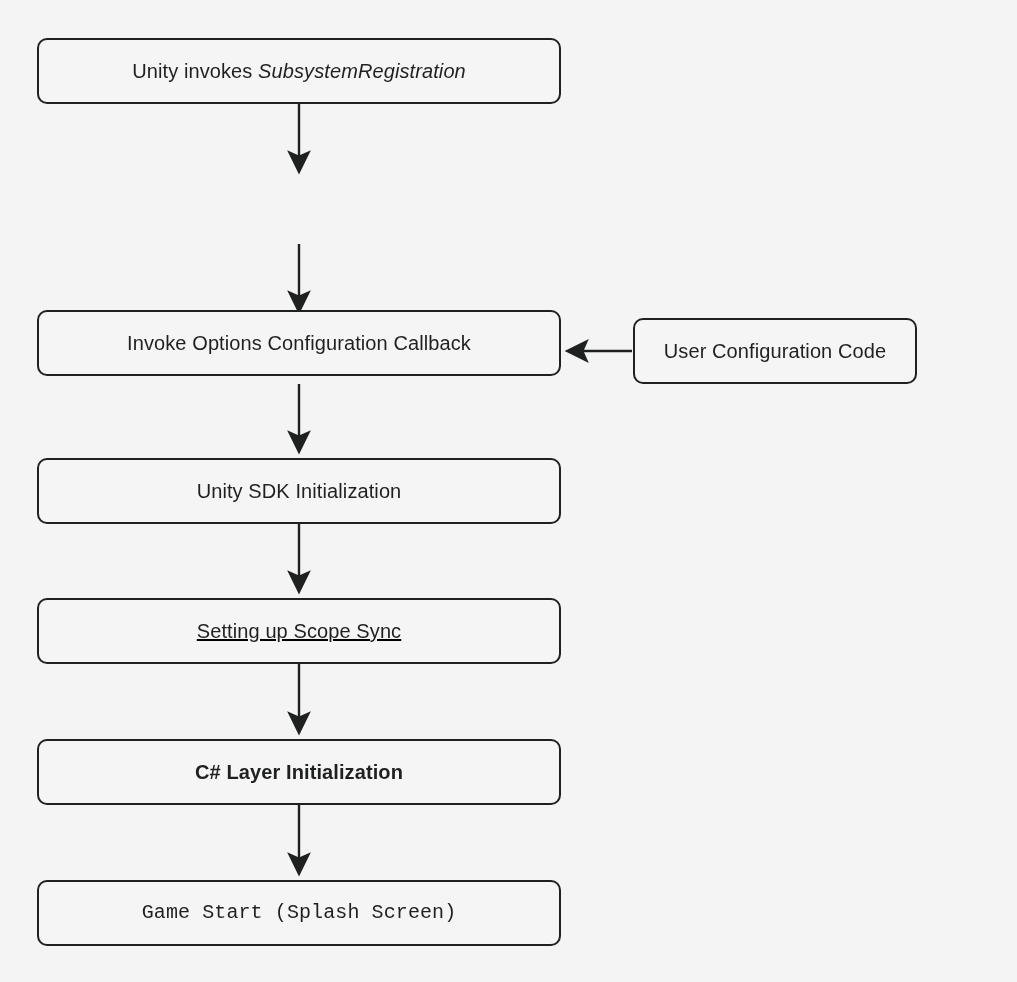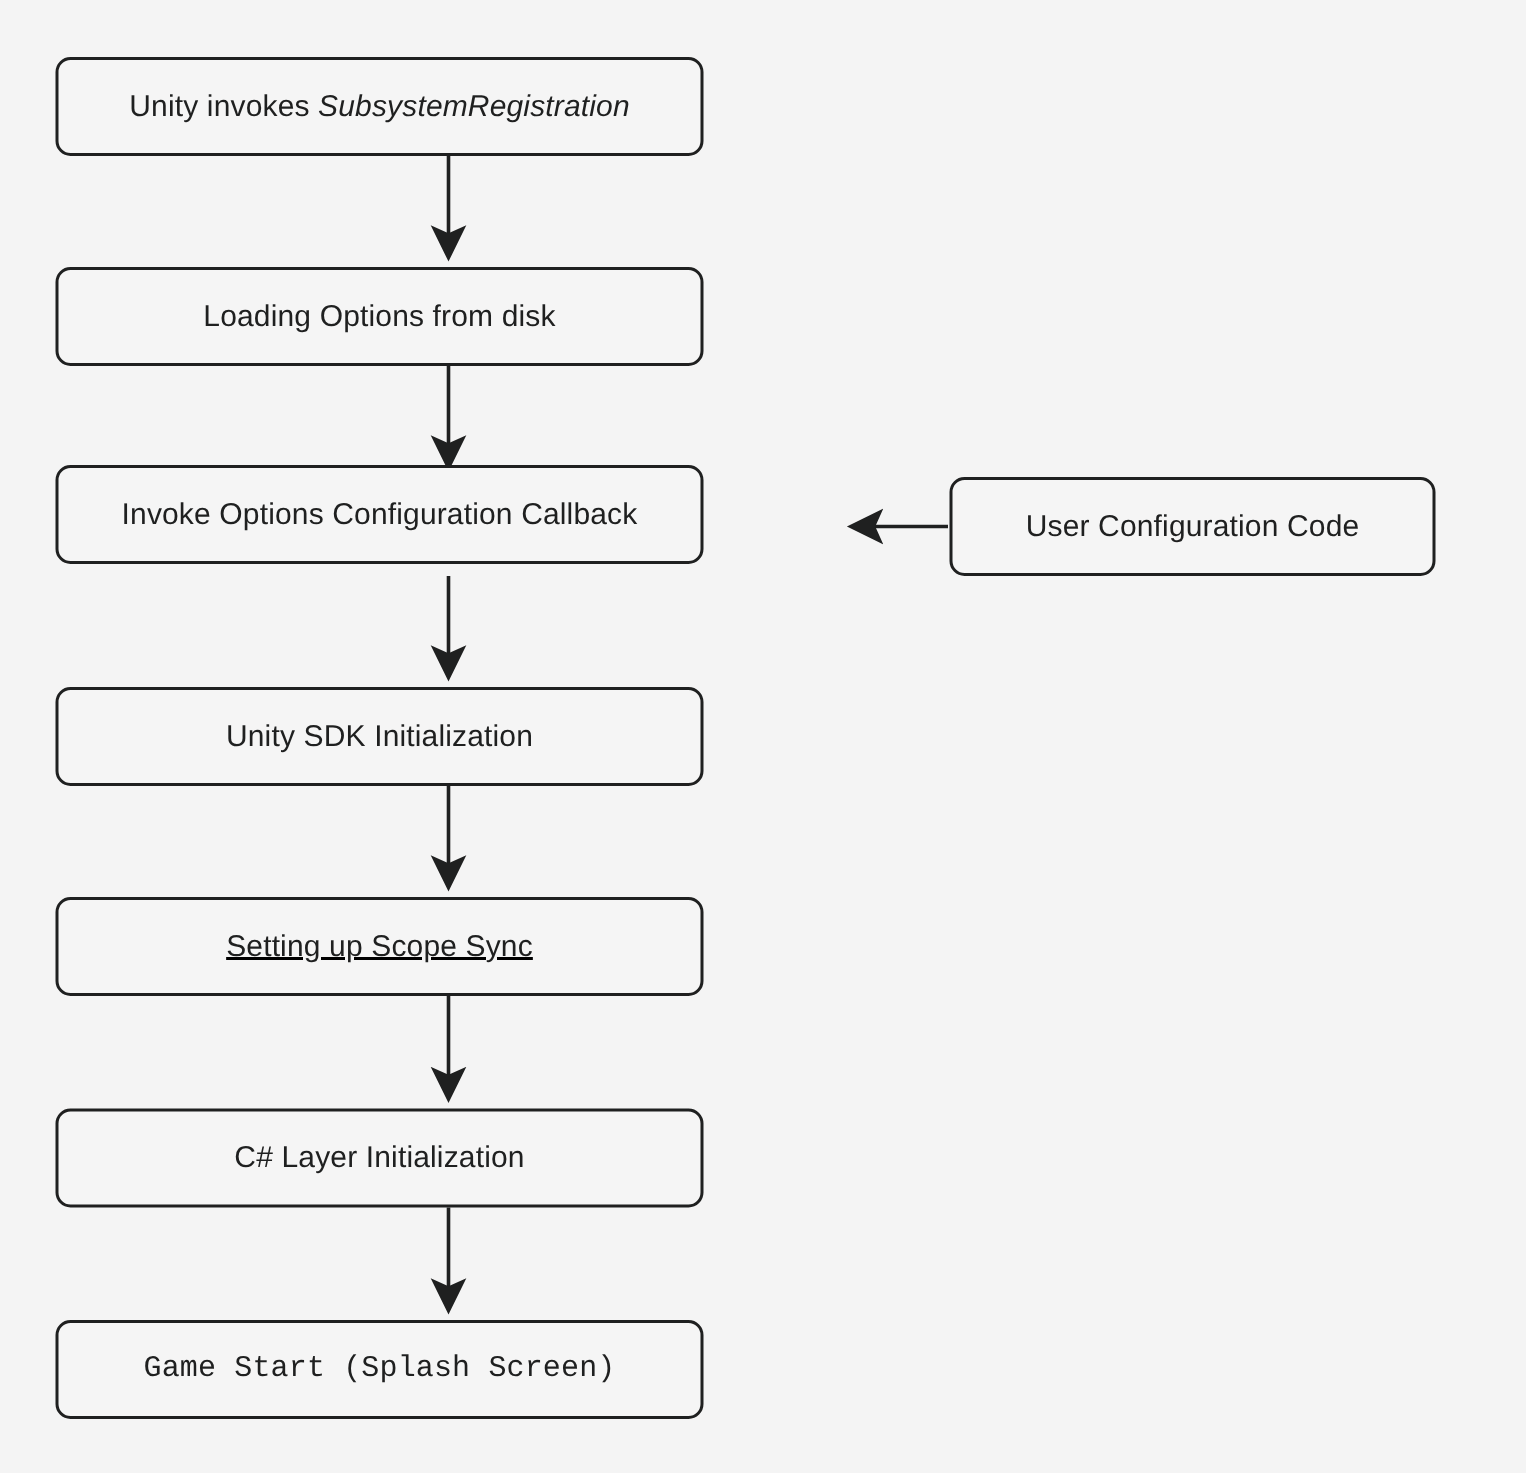--- a/index.html
+++ b/index.html
@@ -46,35 +46,35 @@
     letter-spacing: 0.1px;
     white-space: nowrap;
     padding: 0 12px;
   }
   .node-label .em {
     font-style: italic;
   }
   
   .col {
     left: 37px;
-    width: 432px;
+    width: 524px;
     height: 66px;
   }
   .r1 { top: 38px; }
   .r2 { top: 178px; }
   .r3 { top: 310px; }
   .r4 { top: 458px; }
   .r5 { top: 598px; text-decoration: underline; }
-  .r6 { top: 739px; }
+  .r6 { top: 739px; font-weight: bold; }
   .r7 { top: 880px; font-family: Liberation Mono, monospace; }
   
   .side {
     left: 633px;
     top: 318px;
-    width: 324px;
+    width: 284px;
     height: 66px;
   }
 </style>
 </head>
 <body>
 
 <div id="diagram">
 
   <svg id="edge-layer" viewBox="0 0 1017 982" width="1017" height="982" xmlns="http://www.w3.org/2000/svg">
     <defs>
@@ -91,23 +91,20 @@
       <line x1="299" y1="664" x2="299" y2="731" marker-end="url(#arrow-down)"></line>
       <line x1="299" y1="805" x2="299" y2="872" marker-end="url(#arrow-down)"></line>
       <line x1="632" y1="351" x2="569" y2="351" marker-end="url(#arrow-down)"></line>
     </g>
   </svg>
 
   <div class="node col r1">
     <span class="node-label"><span>Unity invokes </span><span class="em">SubsystemRegistration</span></span>
   </div>
 
-  <div class="node col r2">
-    <span class="node-label">Loading Options from disk</span>
-  </div>
 
   <div class="node col r3">
     <span class="node-label">Invoke Options Configuration Callback</span>
   </div>
 
   <div class="node col r4">
     <span class="node-label">Unity SDK Initialization</span>
   </div>
 
   <div class="node col r5">

